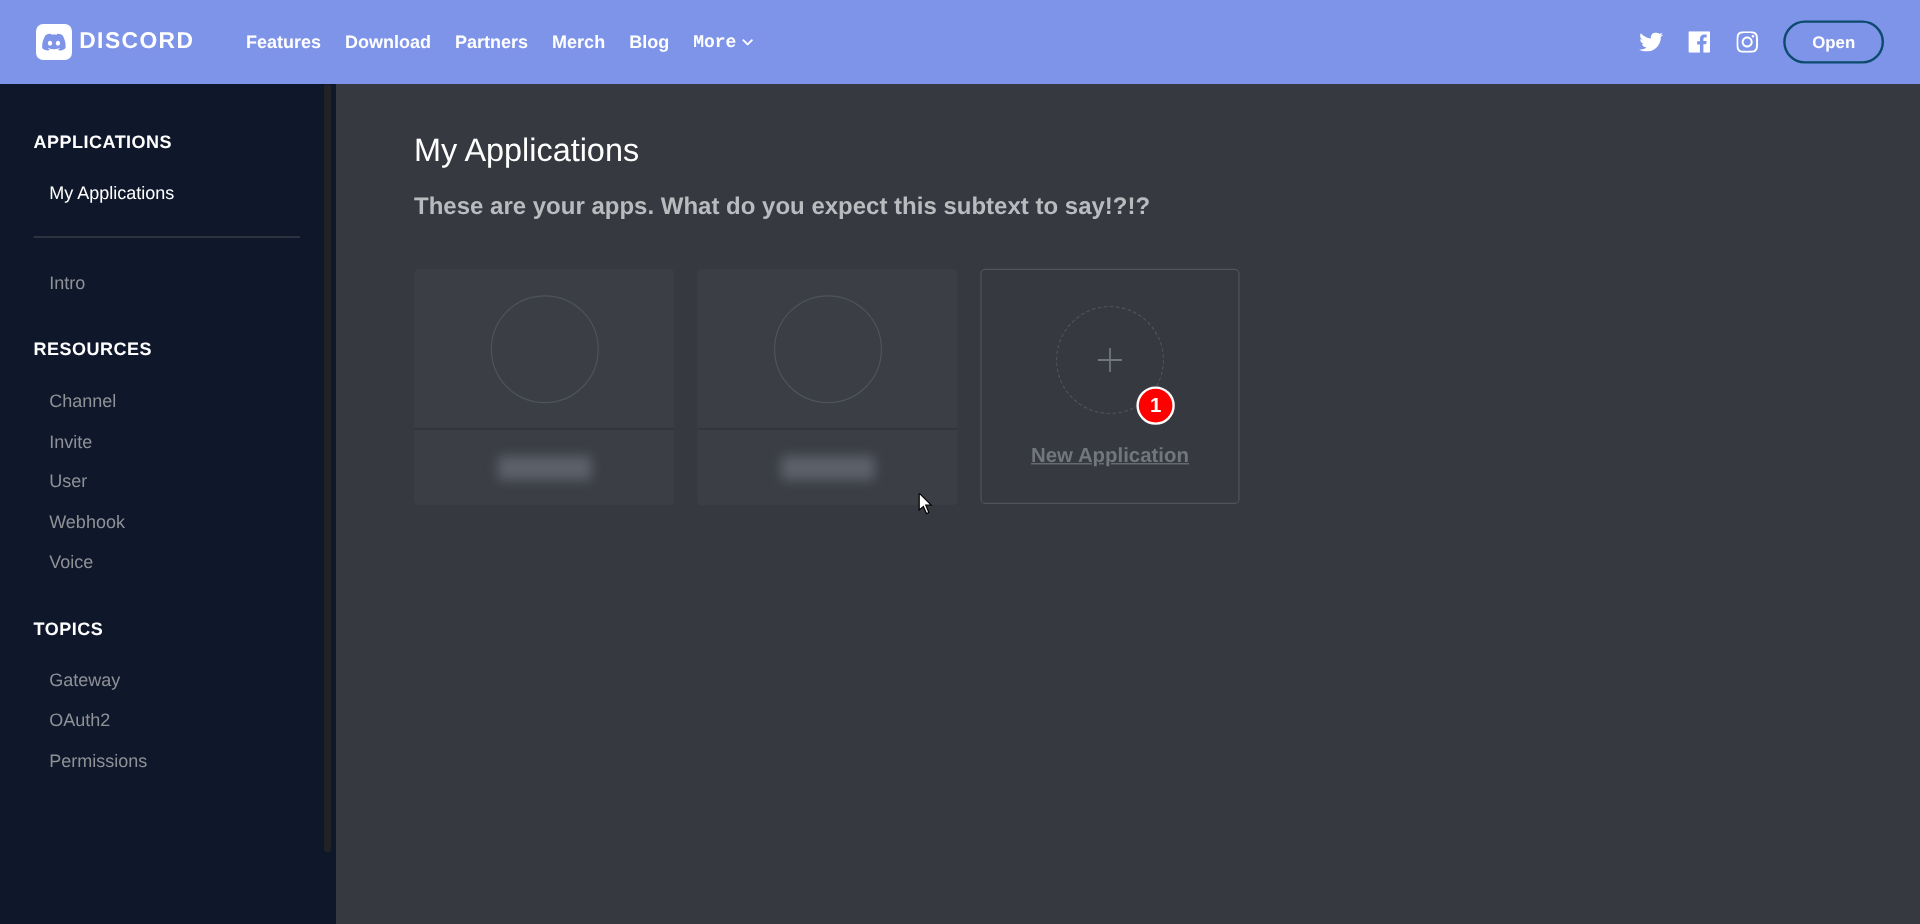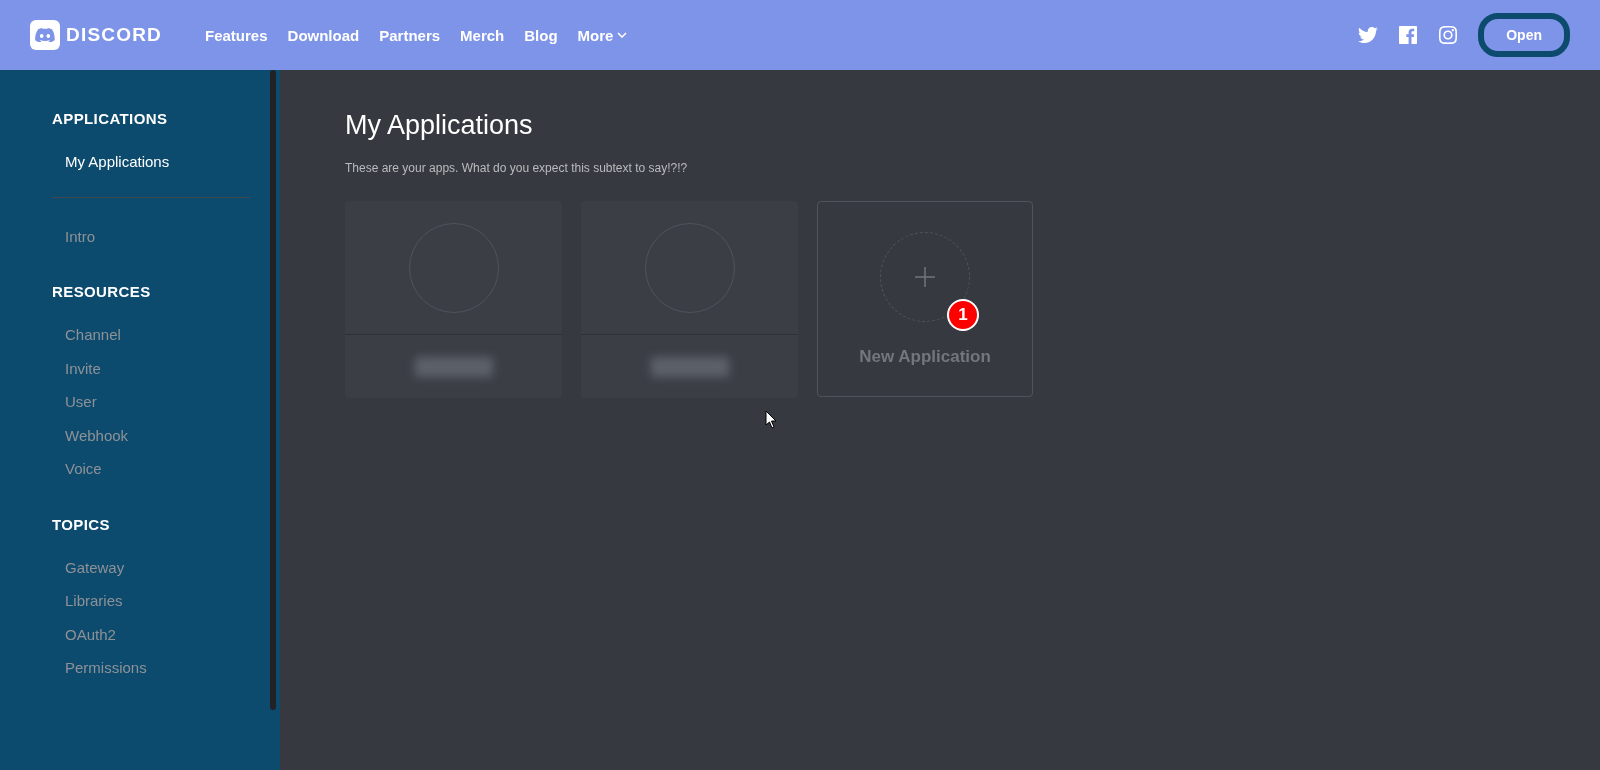--- a/index.html
+++ b/index.html
@@ -57,52 +57,53 @@
 .nav a {
   color: #ffffff;
   text-decoration: none;
   font-size: 15px;
   font-weight: 600;
 }
 .nav-more {
   display: flex;
   align-items: center;
   gap: 4px;
+  font-family: Liberation Mono, monospace;
 }
 .header-right {
   display: flex;
   align-items: center;
   gap: 20px;
 }
 .social-icon {
   color: #ffffff;
   width: 20px;
   height: 20px;
   display: flex;
   align-items: center;
   justify-content: center;
 }
 .open-btn {
-  border: 6px solid #0c4a6e;
+  border: 2px solid #0c4a6e;
   background: transparent;
   color: #ffffff;
   padding: 8px 22px;
   border-radius: 20px;
   font-size: 14px;
   font-weight: 600;
   cursor: pointer;
 }
 .body-container {
   display: flex;
   height: calc(100% - 70px);
 }
 .sidebar {
   width: 280px;
-  background: #0c4a6e;
-  padding: 40px 0 20px 52px;
+  background: #0f172a;
+  padding: 40px 0 20px 28px;
   overflow-y: auto;
   position: relative;
 }
 .sidebar::-webkit-scrollbar {
   width: 8px;
 }
 .sidebar::-webkit-scrollbar-track {
   background: #2f3136;
 }
 .sidebar::-webkit-scrollbar-thumb {
@@ -153,22 +154,23 @@
   overflow-y: auto;
 }
 .page-title {
   font-size: 27px;
   font-weight: 400;
   color: #ffffff;
   margin-bottom: 20px;
 }
 .page-subtitle {
   color: #b9bbbe;
-  font-size: 12px;
-  margin-bottom: 26px;
+  font-size: 20px;
+  margin-bottom: 40px;
+  font-weight: bold;
 }
 .app-grid {
   display: flex;
   gap: 19px;
 }
 .app-card {
   width: 217px;
   height: 197px;
   background: #3b3e45;
   border-radius: 4px;
@@ -246,20 +248,21 @@
   justify-content: center;
   color: #ffffff;
   font-weight: 700;
   font-size: 17px;
   border: 2px solid #ffffff;
 }
 .new-app-label {
   color: #72767d;
   font-size: 17px;
   font-weight: 600;
+  text-decoration: underline;
 }
 .cursor {
   position: absolute;
   left: 765px;
   top: 411px;
   width: 14px;
   height: 18px;
   pointer-events: none;
   z-index: 1000;
 }
@@ -324,21 +327,20 @@
       <div class="sidebar-heading">RESOURCES</div>
       <a class="sidebar-item">Channel</a>
       <a class="sidebar-item">Invite</a>
       <a class="sidebar-item">User</a>
       <a class="sidebar-item">Webhook</a>
       <a class="sidebar-item">Voice</a>
     </div>
     <div class="sidebar-section">
       <div class="sidebar-heading">TOPICS</div>
       <a class="sidebar-item">Gateway</a>
-      <a class="sidebar-item">Libraries</a>
       <a class="sidebar-item">OAuth2</a>
       <a class="sidebar-item">Permissions</a>
 
     </div>
   </aside>
 
   <main class="main">
     <h1 class="page-title">My Applications</h1>
     <p class="page-subtitle">These are your apps. What do you expect this subtext to say!?!?</p>
     <div class="app-grid">

